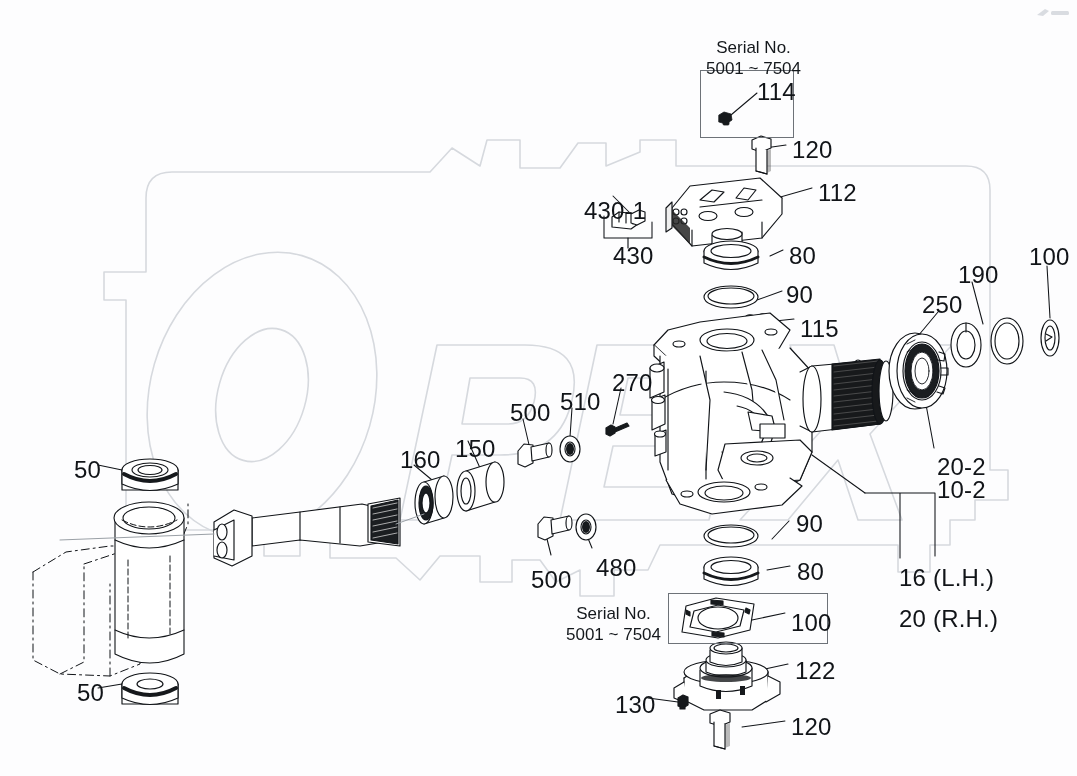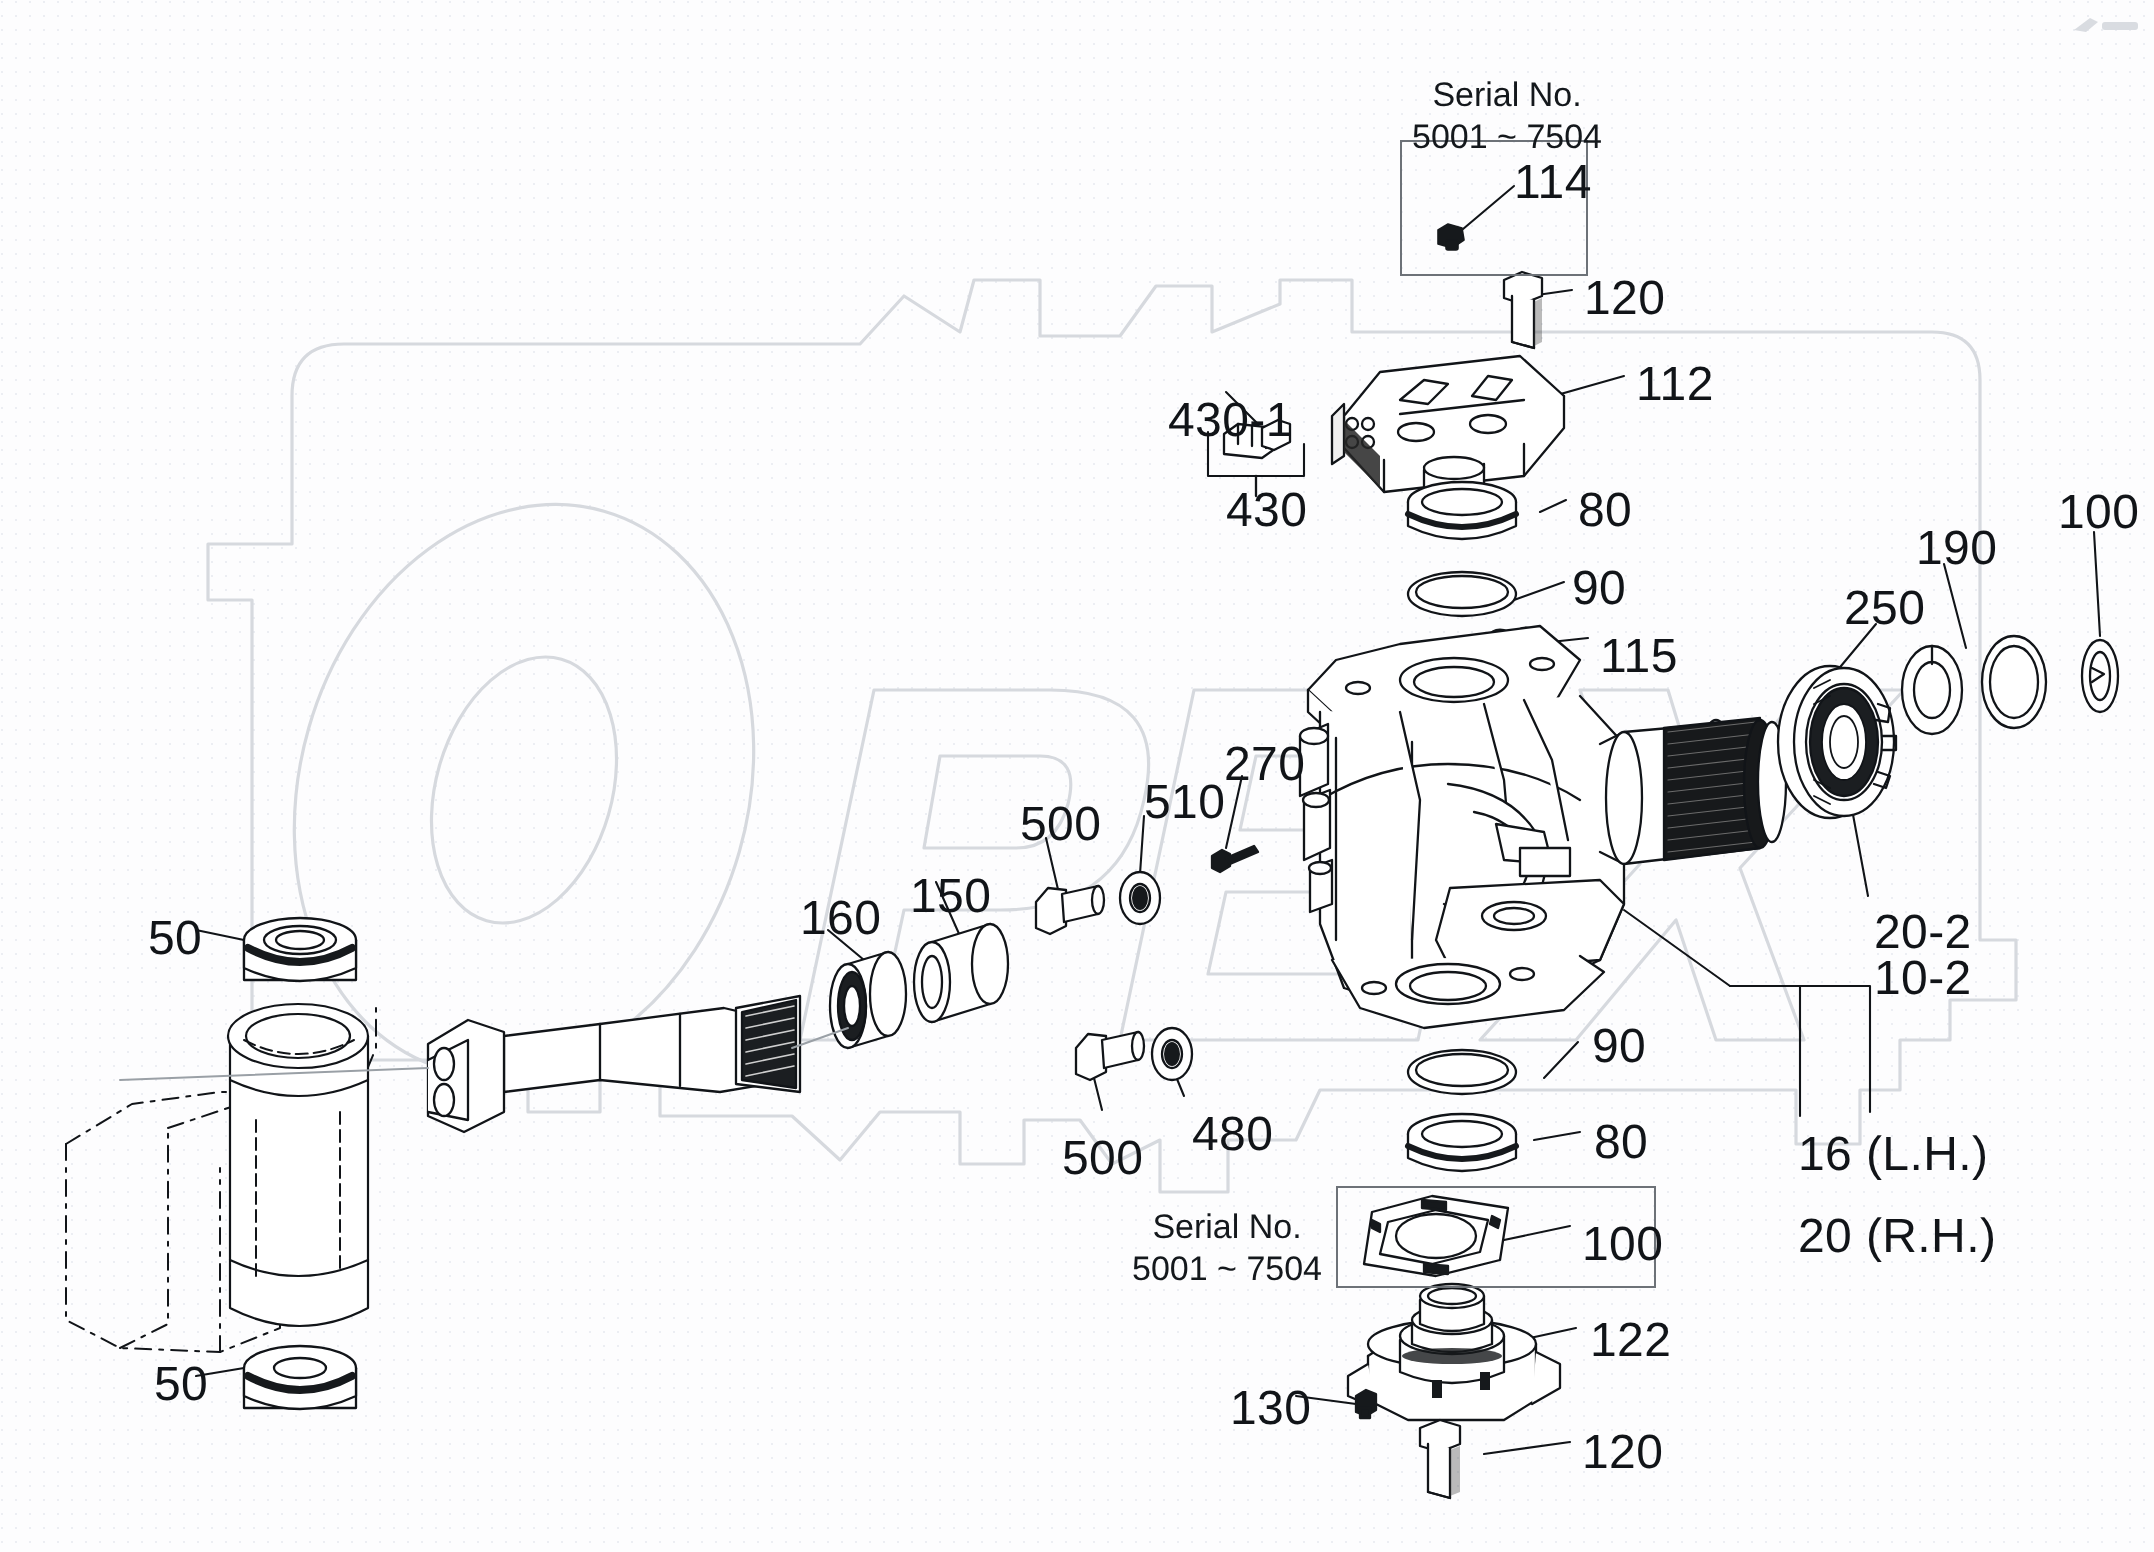--- a/index.html
+++ b/index.html
@@ -479,21 +479,21 @@
   <div class="lbl" style="left:818px;top:180px;">112</div>
   <div class="lbl" style="left:584px;top:178px;margin-top:20px;">430-1</div>
   <div class="lbl" style="left:613px;top:243px;">430</div>
   <div class="lbl" style="left:789px;top:243px;">80</div>
   <div class="lbl" style="left:786px;top:282px;">90</div>
   <div class="lbl" style="left:800px;top:316px;">115</div>
   <div class="lbl" style="left:1029px;top:244px;">100</div>
   <div class="lbl" style="left:958px;top:262px;">190</div>
   <div class="lbl" style="left:922px;top:292px;">250</div>
   <div class="lbl" style="left:612px;top:370px;">270</div>
-  <div class="lbl" style="left:560px;top:389px;margin-left:12px;">510</div>
+  <div class="lbl" style="left:560px;top:389px;">510</div>
   <div class="lbl" style="left:510px;top:400px;">500</div>
   <div class="lbl" style="left:455px;top:436px;">150</div>
   <div class="lbl" style="left:400px;top:447px;">160</div>
   <div class="lbl" style="left:74px;top:457px;">50</div>
   <div class="lbl" style="left:937px;top:454px;">20-2</div>
   <div class="lbl" style="left:937px;top:477px;text-align:center;">10-2</div>
   <div class="lbl" style="left:796px;top:511px;">90</div>
   <div class="lbl" style="left:531px;top:567px;">500</div>
   <div class="lbl" style="left:596px;top:555px;">480</div>
   <div class="lbl" style="left:797px;top:559px;">80</div>

